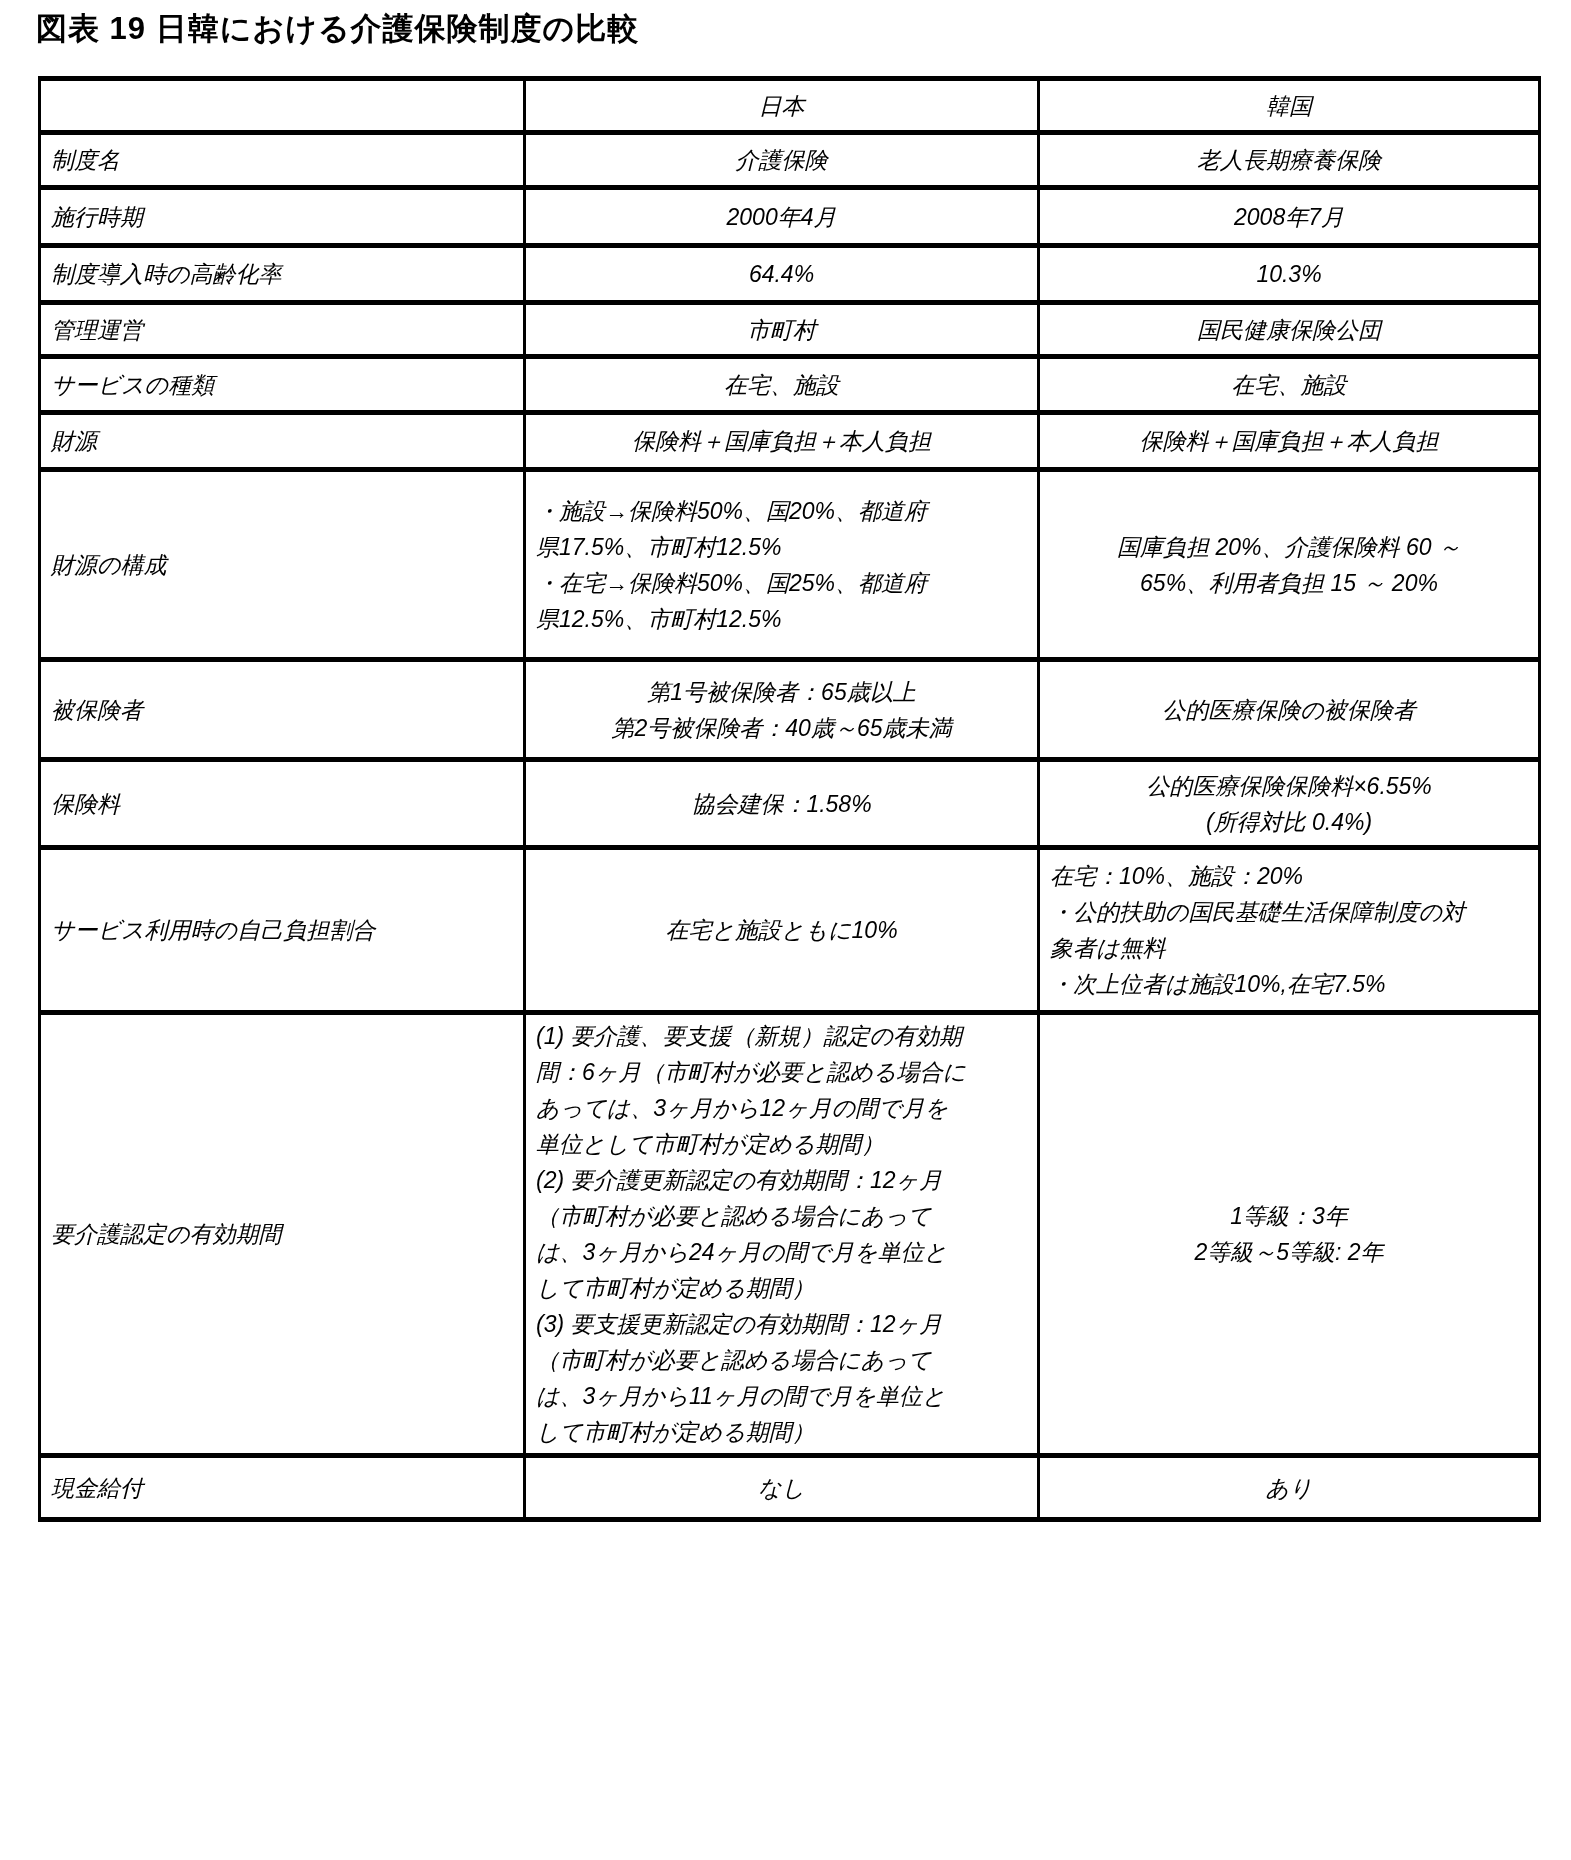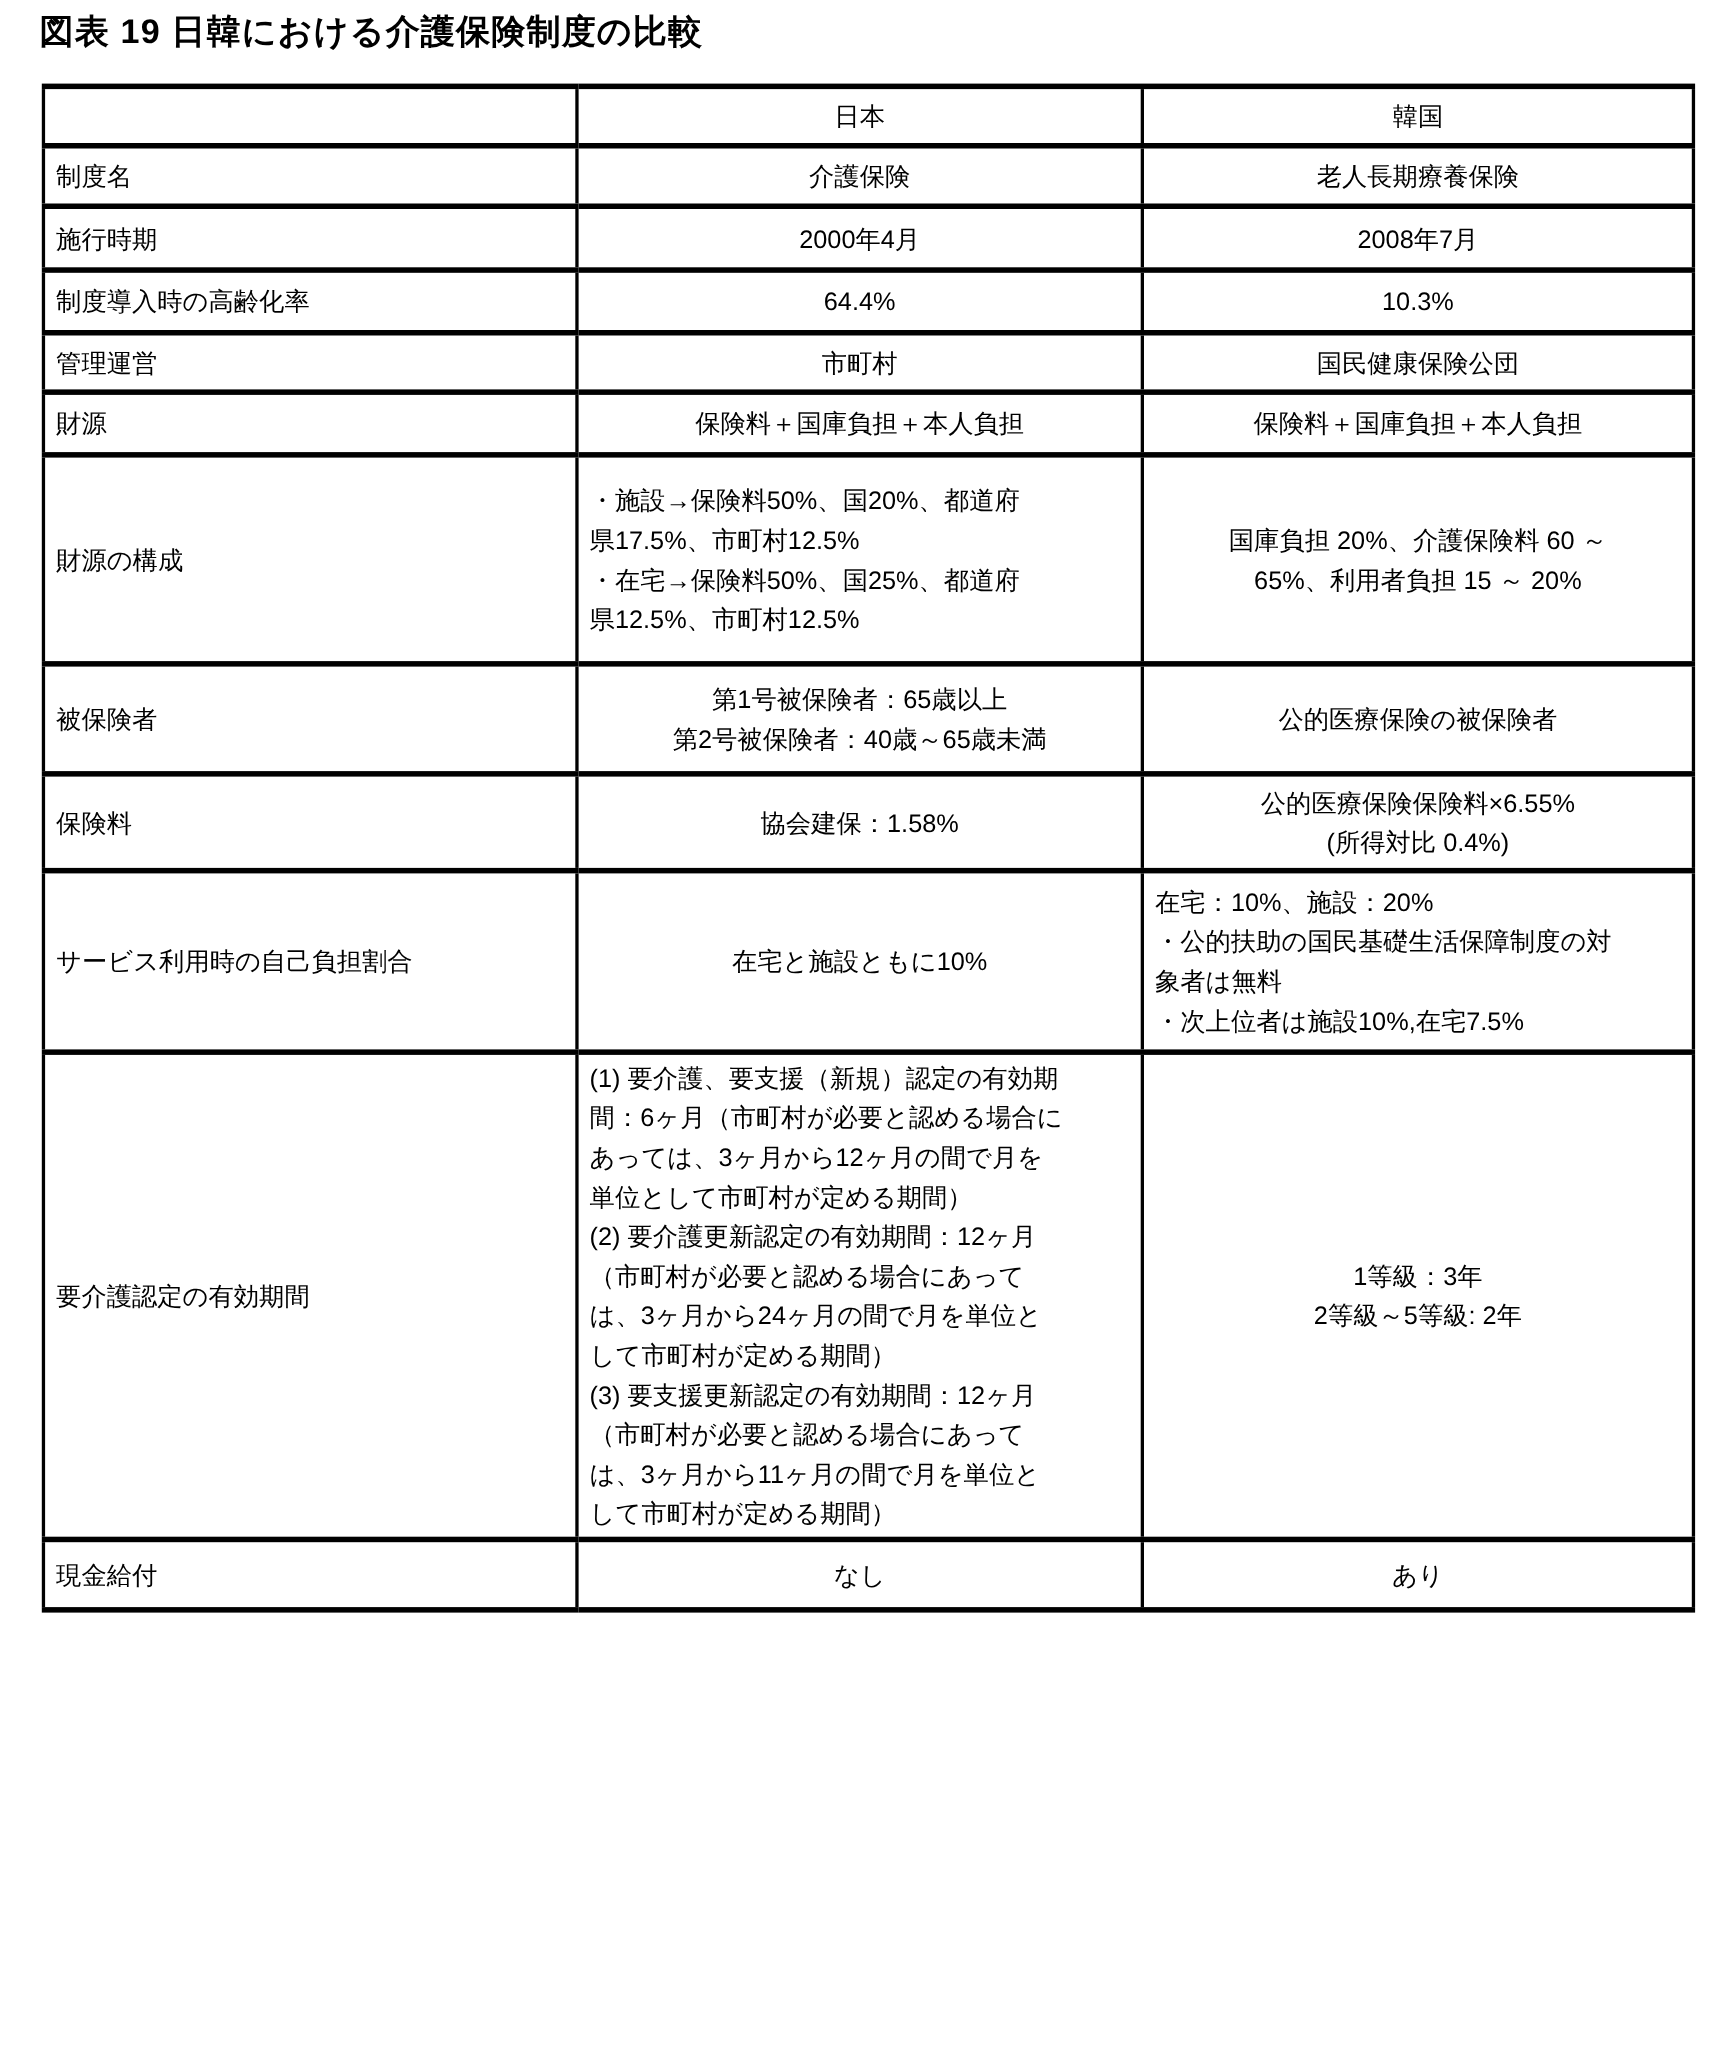--- a/index.html
+++ b/index.html
@@ -23,20 +23,21 @@
     letter-spacing: 1px;
     white-space: nowrap;
   }
   table.cmp {
     position: absolute;
     left: 38px;
     top: 76px;
     width: 1500px;
     border-collapse: collapse;
     table-layout: fixed;
+    font-style: italic;
   }
   table.cmp th, table.cmp td {
     border-left: 3px solid #000;
     border-right: 3px solid #000;
     border-top: 5px solid #000;
     border-bottom: 5px solid #000;
     font-size: 23px;
     font-weight: normal;
     line-height: 36px;
     vertical-align: middle;
@@ -77,20 +78,25 @@
     </tr>
     <tr style="height:57px">
       <td class="lbl">制度導入時の高齢化率</td>
       <td class="val">64.4%</td>
       <td class="val">10.3%</td>
     </tr>
     <tr style="height:54px">
       <td class="lbl">管理運営</td>
       <td class="val">市町村</td>
       <td class="val">国民健康保険公団</td>
+    </tr>
+    <tr style="height:56px">
+      <td class="lbl">サービスの種類</td>
+      <td class="val">在宅、施設</td>
+      <td class="val">在宅、施設</td>
     </tr>
     <tr style="height:57px">
       <td class="lbl">財源</td>
       <td class="val">保険料＋国庫負担＋本人負担</td>
       <td class="val">保険料＋国庫負担＋本人負担</td>
     </tr>
     <tr style="height:190px">
       <td class="lbl">財源の構成</td>
       <td class="val-left">・施設→保険料50%、国20%、都道府
 県17.5%、市町村12.5%

